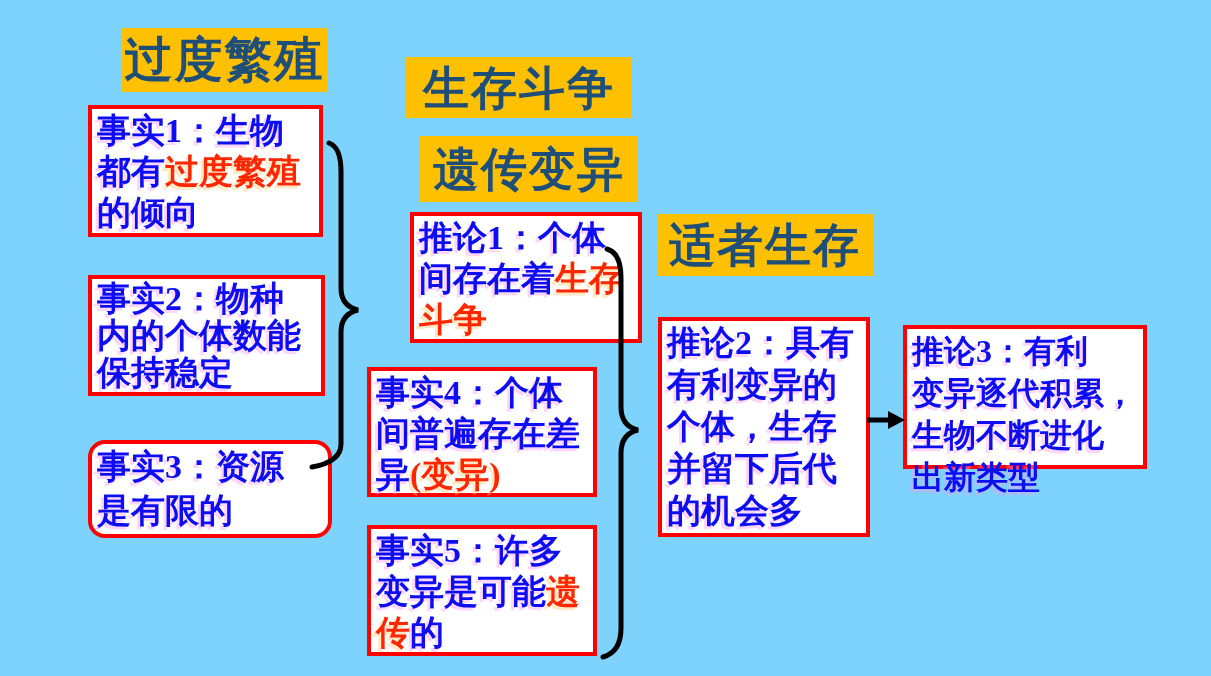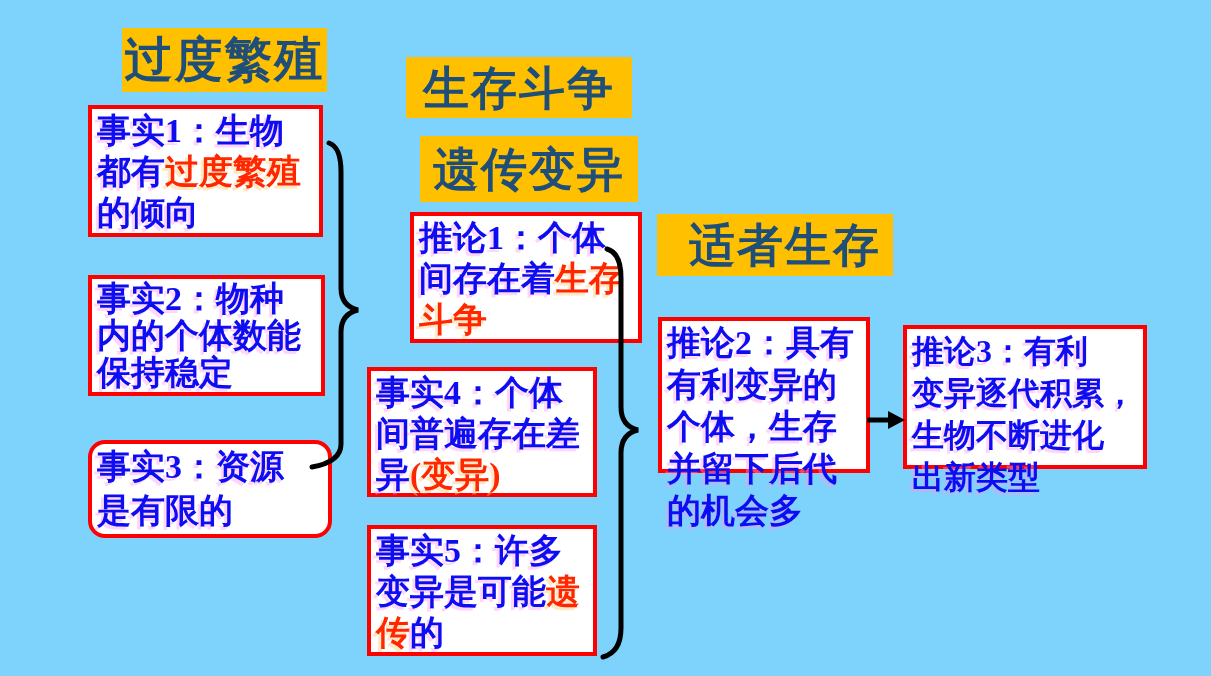--- a/index.html
+++ b/index.html
@@ -19,21 +19,21 @@
     font-weight:bold;
     font-size:46px;
     letter-spacing:2px;
     line-height:1;
   }
   .ylabel.sans{font-family:"Liberation Sans","DejaVu Sans",sans-serif;}
   .ylabel.serif{font-family:"Liberation Serif","DejaVu Serif",serif;}
   #lbl-overproduction{left:122px;top:28px;width:205px;height:64px;font-size:48px;}
   #lbl-struggle{left:406px;top:57px;width:226px;height:61px;text-align:center;}
   #lbl-variation{left:405px;top:136px;width:218px;height:66px;margin-left:15px;}
-  #lbl-fittest{left:657px;top:214px;width:216px;height:62px;padding-left:20px;}
+  #lbl-fittest{left:657px;top:214px;width:216px;height:62px;}
 
   
   .box{
     position:absolute;
     border:4px solid #FF0000;
     background:#ffffff;
     box-sizing:border-box;
     font-weight:bold;
     font-size:34px;
     line-height:41px;
@@ -43,21 +43,21 @@
   .seg{white-space:normal;}
   .seg-blue{color:#0D0DF2;text-shadow:-3px 3px 0 rgba(255,150,245,0.40);}
   .seg-red{color:#FF2600;text-shadow:-3px 3px 0 rgba(255,205,125,0.45);}
 
   #box-fact1{left:88px;top:105px;width:235px;height:132px;}
   #box-fact2{left:88px;top:275px;width:237px;height:121px;line-height:37px;}
   #box-fact3{left:88px;top:440px;width:244px;height:98px;line-height:44px;border-radius:17px;}
   #box-inference1{left:367px;top:212px;width:232px;height:131px;margin-left:43px;}
   #box-fact4{left:367px;top:367px;width:230px;height:130px;}
   #box-fact5{left:367px;top:525px;width:230px;height:131px;}
-  #box-inference2{left:658px;top:317px;width:212px;height:156px;line-height:42px;}
+  #box-inference2{left:658px;top:317px;width:212px;height:220px;line-height:42px;}
   #box-inference3{left:903px;top:325px;width:244px;height:144px;line-height:42px;font-size:32px;}
 
   
   #connectors{
     position:absolute;left:0;top:0;width:1211px;height:676px;
     pointer-events:none;
   }
 </style>
 </head>
 <body>

